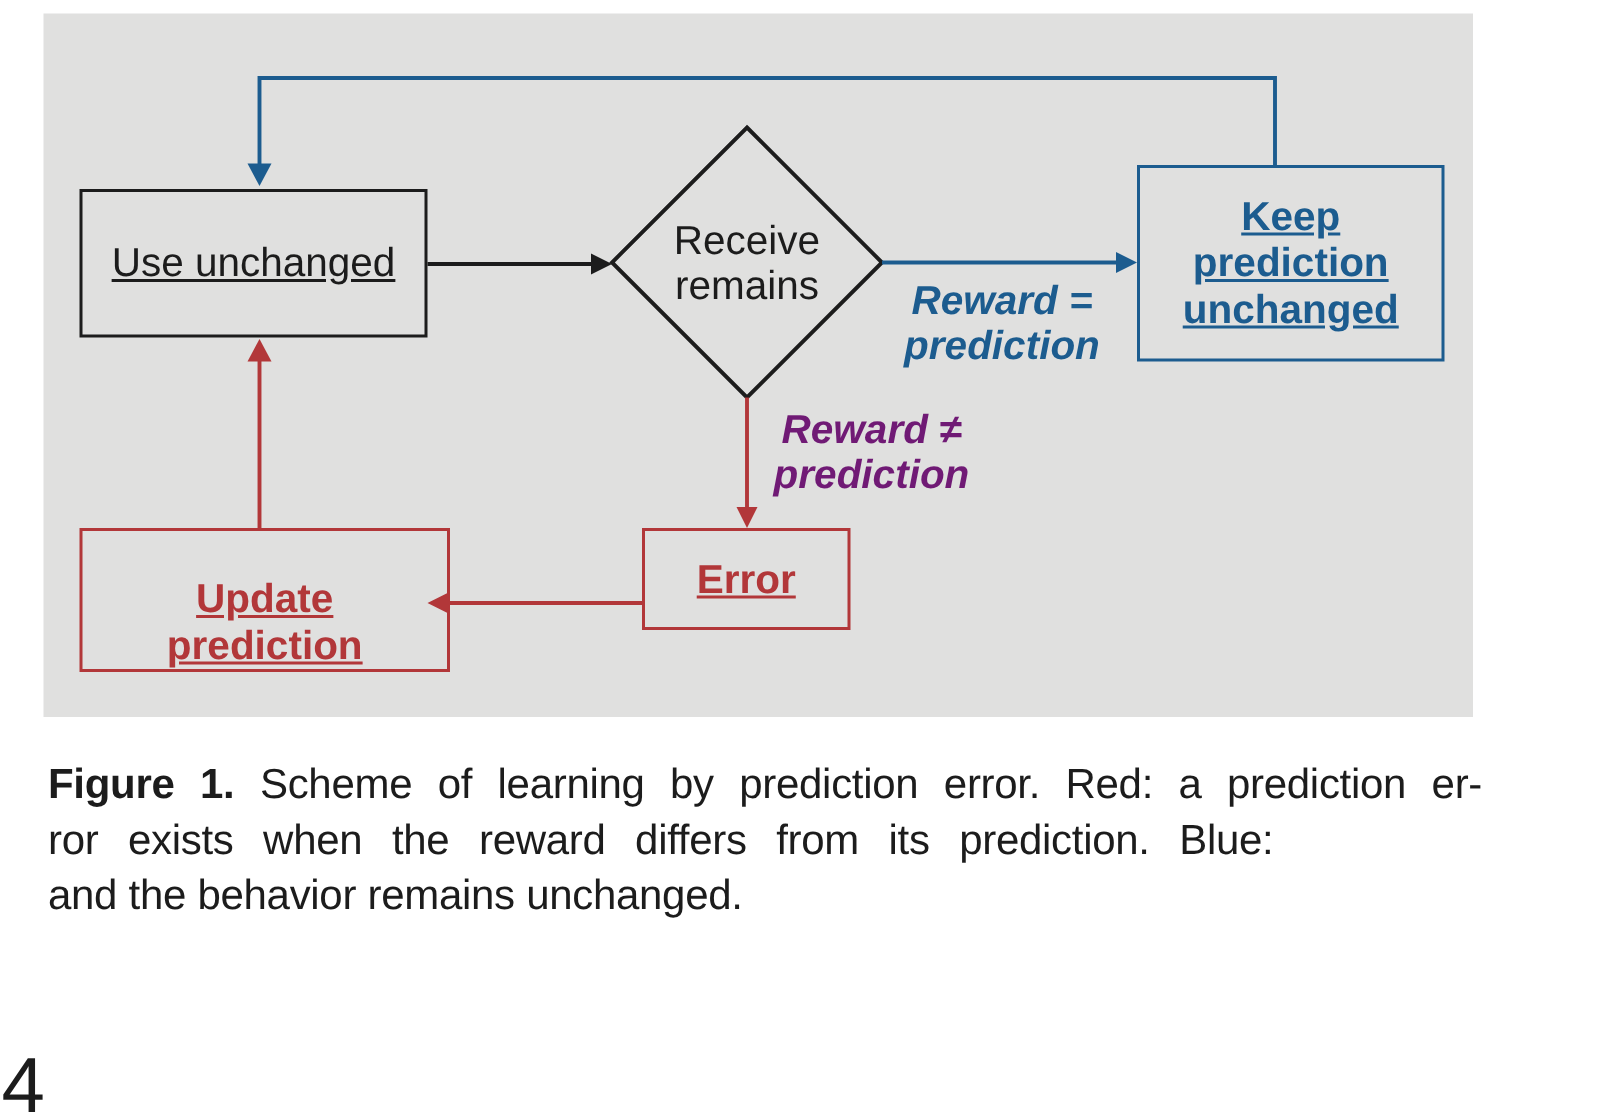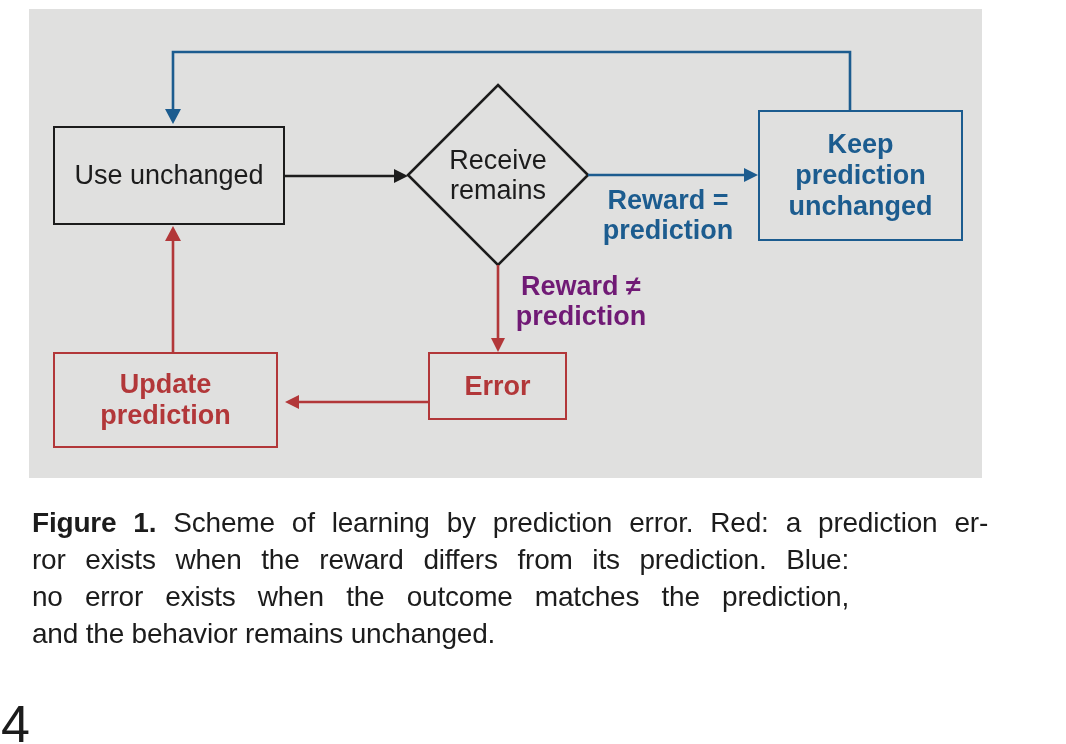--- a/index.html
+++ b/index.html
@@ -20,39 +20,40 @@
   }
   #arrows { position: absolute; left: 0; top: 0; width: 953px; height: 469px; }
 
   .node {
     position: absolute;
     display: flex; flex-direction: column;
     align-items: center; justify-content: center;
     text-align: center;
     font-size: 27px; line-height: 31px;
     background: transparent;
+    text-decoration: underline;
   }
   .node-black { border: 2.6px solid #1c1c1c; color: #1c1c1c; font-weight: 400; }
   .node-blue  { border: 2.6px solid #1c5c8f; color: #1c5c8f; font-weight: 700; }
   .node-red   { border: 2.6px solid #b23739; color: #b23739; font-weight: 700; }
 
   #node-use    { left: 24px;  top: 117px; width: 232px; height: 99px; }
-  #node-update { left: 24px;  top: 343px; width: 225px; height: 96px; }
+  #node-update { left: 24px;  top: 343px; width: 247px; height: 96px; justify-content: flex-end; }
   #node-error  { left: 399px; top: 343px; width: 139px; height: 68px; }
   #node-keep   { left: 729px; top: 101px; width: 205px; height: 131px; }
 
   #diamond-label {
     position: absolute; left: 379px; top: 76px; width: 180px; height: 180px;
     display: flex; flex-direction: column; align-items: center; justify-content: center;
     text-align: left; font-size: 27px; line-height: 30px; color: #1c1c1c;
   }
 
   .edge-label {
     position: absolute; width: 170px; text-align: center;
-    font-size: 27px; line-height: 30px; font-weight: 700;
+    font-size: 27px; line-height: 30px; font-weight: 700; font-style: italic;
   }
   #label-reward-eq  { left: 554px; top: 176px; color: #1c5c8f; }
   #label-reward-neq { left: 467px; top: 262px; color: #701a75; }
 
   
   #caption {
     position: absolute; left: 32px; top: 504px; width: 956px;
     font-size: 28px; line-height: 37px; letter-spacing: -0.2px; color: #1c1c1c;
   }
   .cap-line { width: 100%; }
@@ -131,19 +132,18 @@
     </div>
 
   </div>
 
   <div id="caption">
     <div class="cap-line cap-just">
       <span class="cap-bold">Figure 1.</span>
       <span>Scheme of learning by prediction error. Red: a prediction er-</span>
     </div>
     <div class="cap-line cap-cont cap-just">ror exists when the reward differs from its prediction. Blue:</div>
-    <div class="cap-line cap-cont cap-just">no error exists when the outcome matches the prediction,</div>
     <div class="cap-line cap-cont">and the behavior remains unchanged.</div>
   </div>
 
   <div id="page-number">4</div>
 
 </div>
 
 </body></html>

